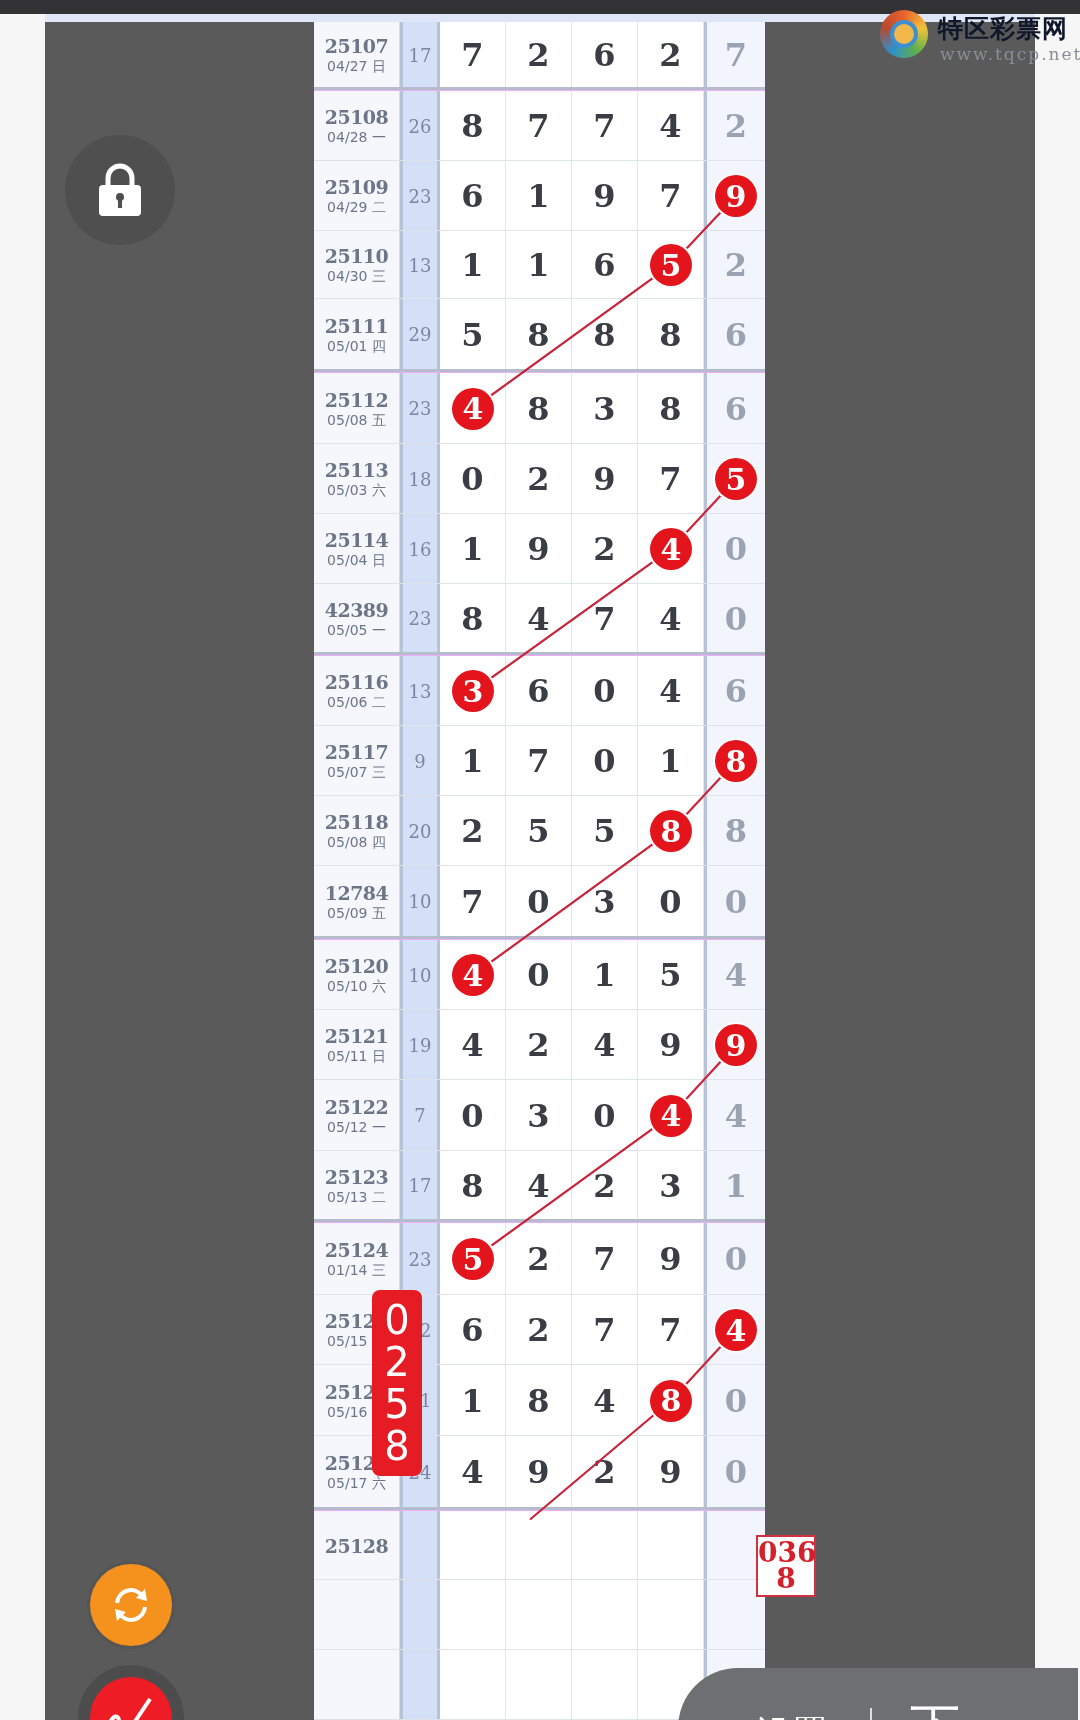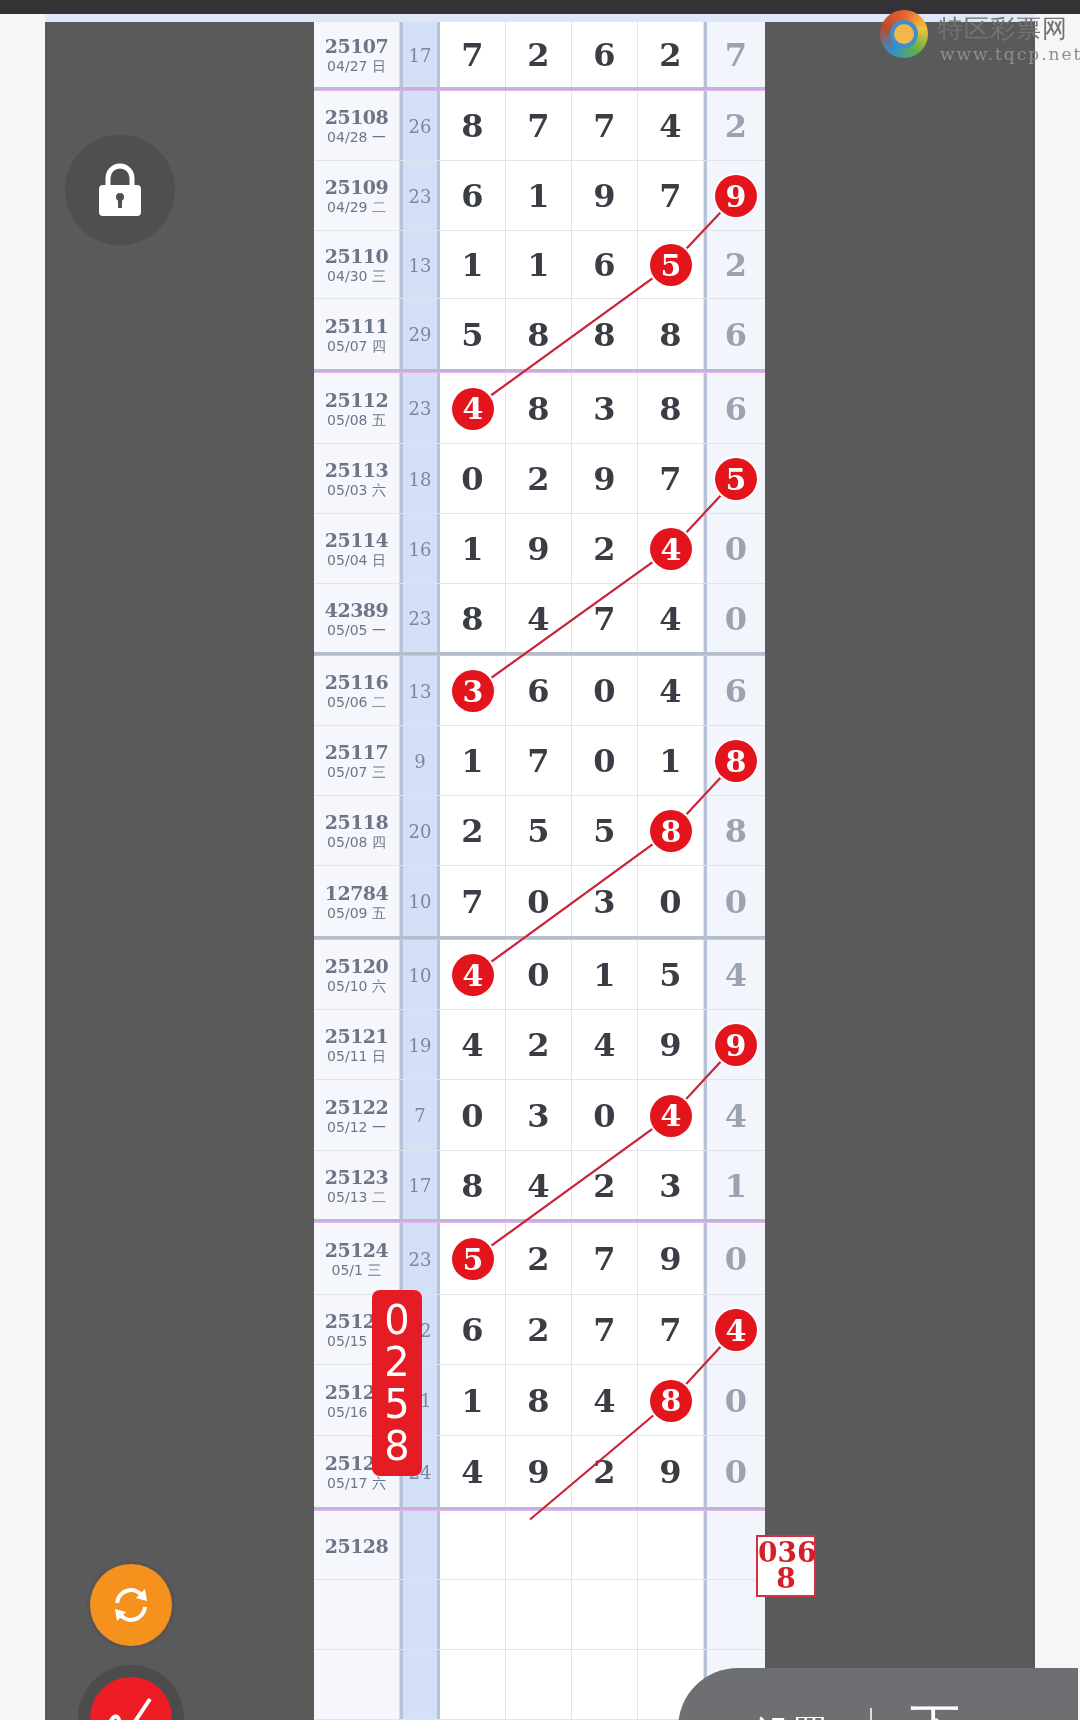--- a/index.html
+++ b/index.html
@@ -26,21 +26,21 @@
   .reload-btn { position:absolute; left:90px; top:1564px; width:82px; height:82px; border-radius:50%; background:#f5921e; display:flex; align-items:center; justify-content:center; box-shadow:0 0 0 3px #555; }
   .red-btn-wrap { position:absolute; left:78px; top:1665px; width:106px; height:106px; border-radius:50%; background:#4c4c4c; }
   .red-btn { position:absolute; left:12px; top:12px; width:82px; height:82px; border-radius:50%; background:#ee1c24; color:#fff; overflow:hidden; }
   .toolbar-pill { position:absolute; left:678px; top:1668px; width:400px; height:120px; border-radius:60px 0 0 0; background:#6d6f72; color:#fff; font-family:"DejaVu Sans","Liberation Sans",sans-serif; font-size:36px; }
   .toolbar-pill .t1 { position:absolute; left:78px; top:42px; }
   .toolbar-pill .sep { position:absolute; left:192px; top:40px; width:2px; height:40px; background:#ddd; }
   .toolbar-pill .t2 { position:absolute; left:232px; top:26px; font-size:50px; }
   .watermark { position:absolute; left:880px; top:8px; width:200px; height:60px; }
   .wm-logo { position:absolute; left:0; top:2px; width:48px; height:48px; border-radius:50%; background:conic-gradient(#e8622d, #f2c23b, #5fb04a, #2f8fd0, #b94a2c, #e8622d); }
   .wm-logo::after { content:""; position:absolute; left:14px; top:14px; width:20px; height:20px; border-radius:50%; background:#f2b84b; box-shadow:0 0 0 4px #3d8fcf; }
-  .wm-title { position:absolute; left:58px; top:4px; font-family:"DejaVu Sans","Liberation Sans",sans-serif; font-weight:normal; font-size:25px; color:#737373; letter-spacing:1px; }
+  .wm-title { position:absolute; left:58px; top:4px; font-family:"DejaVu Sans","Liberation Sans",sans-serif; font-weight:bold; font-size:25px; color:#0f172a; letter-spacing:1px; }
   .wm-url { position:absolute; left:60px; top:36px; font-size:17px; color:#8a8e96; letter-spacing:2px; }
 </style>
 </head>
 <body>
 
 <div class="topbar"></div>
 <div class="topstrip"></div>
 <div class="panel"></div>
 
 <div class="watermark">
@@ -144,21 +144,21 @@
         </div>
         <div class="cell c-d" style="left:324px"></div>
         <div class="cell c-x">
           <span>2</span>
         </div>
       </div>
       <div class="rowline" style="top: 276px;"></div>
       <div class="row" style="top: 277px; height: 71px;">
         <div class="cell c-period">
           <span class="pid">25111</span>
-          <span class="pdate">05/07 四</span>
+          <span class="pdate">05/01 四</span>
         </div>
         <div class="cell c-sum">29</div>
         <div class="cell c-d" style="left:126px">
           <span>5</span>
         </div>
         <div class="cell c-d" style="left:192px">
           <span>8</span>
         </div>
         <div class="cell c-d" style="left:258px">
           <span>8</span>
@@ -425,21 +425,21 @@
           <span>3</span>
         </div>
         <div class="cell c-x">
           <span>1</span>
         </div>
       </div>
       <div class="rowline" style="top: 1197px;"></div>
       <div class="row" style="top: 1201px; height: 72px;">
         <div class="cell c-period">
           <span class="pid">25124</span>
-          <span class="pdate">05/1 三</span>
+          <span class="pdate">01/14 三</span>
         </div>
         <div class="cell c-sum">23</div>
         <div class="cell c-d" style="left:126px"></div>
         <div class="cell c-d" style="left:192px">
           <span>2</span>
         </div>
         <div class="cell c-d" style="left:258px">
           <span>7</span>
         </div>
         <div class="cell c-d" style="left:324px">

